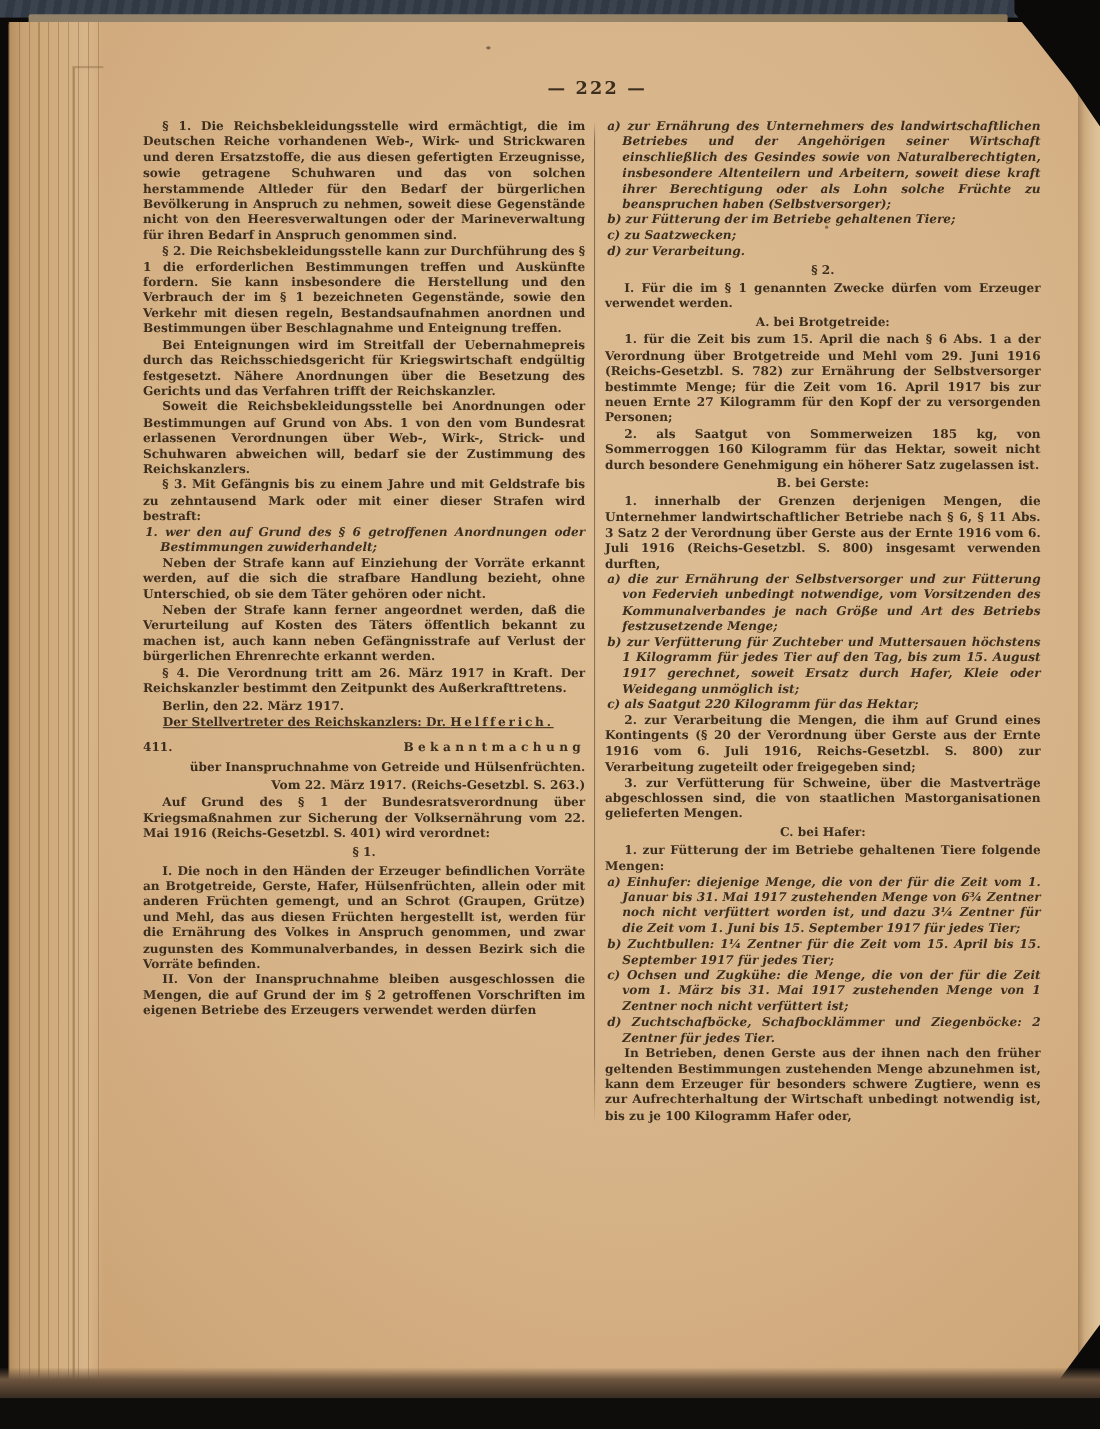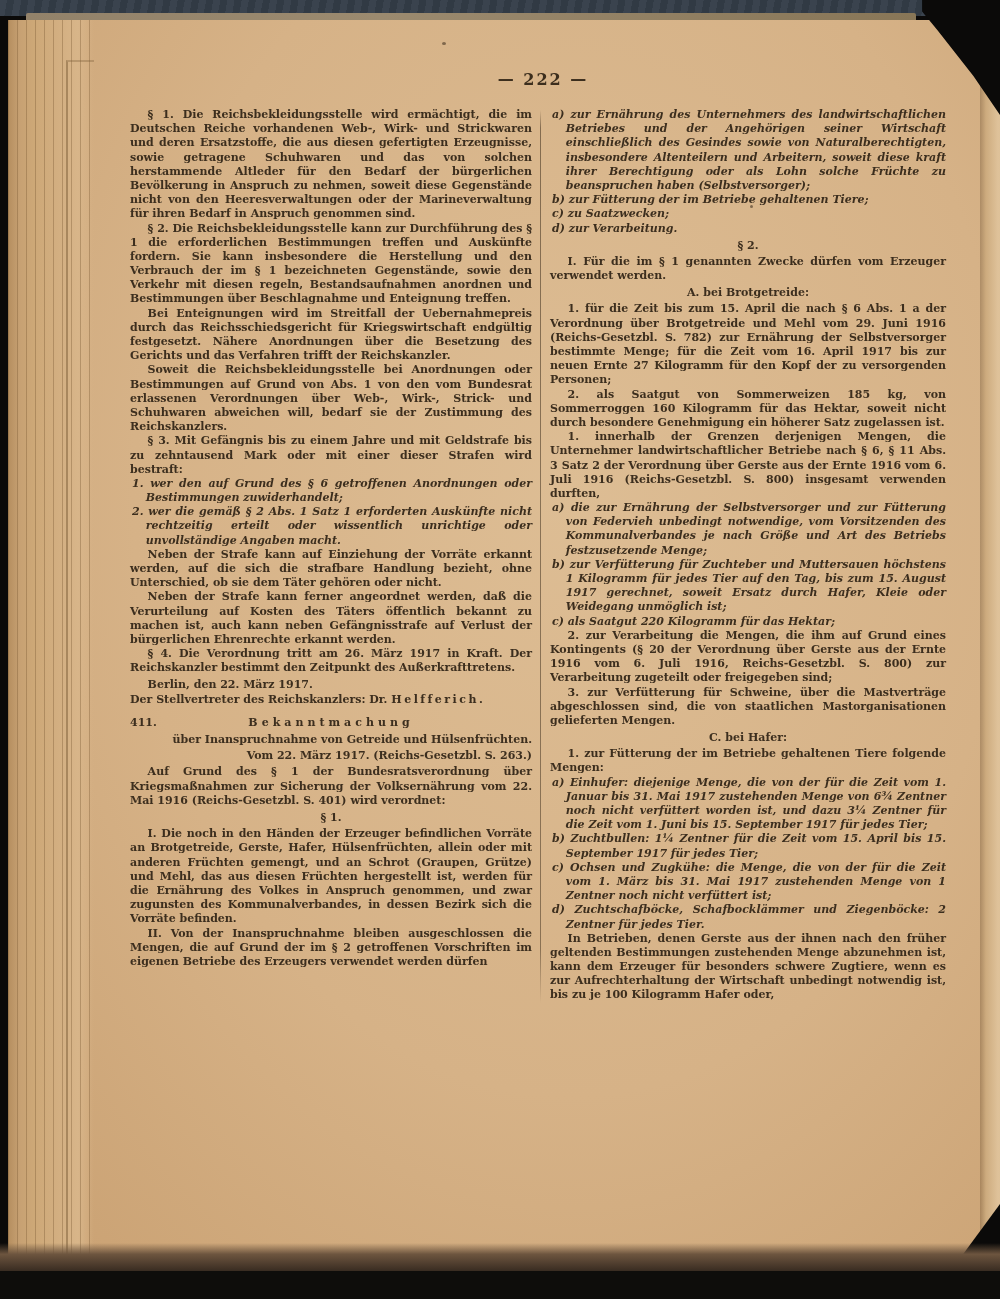--- a/index.html
+++ b/index.html
@@ -74,22 +74,22 @@
   .divider {
     width:1px; margin:2px 9px 0 8px;
     background:linear-gradient(to bottom, rgba(60,45,28,.0), rgba(60,45,28,.55) 2%, rgba(60,45,28,.5) 94%, rgba(60,45,28,0));
   }
   .p    { margin:0; text-indent:1.6em; }
   .hang { margin:0 0 0 2px; padding-left:1.25em; text-indent:-1.25em;font-style:italic; }
   .ctr  { margin:3px 0 2px; text-align:center; text-indent:0; }
   .subt { margin:2px 0; text-align:right; text-indent:0; }
   .notice-head { position:relative; margin:9px 0 3px; }
   .notice-no { position:absolute; left:0; top:0; }
-  .notice-title { text-align:center; letter-spacing:4px; }
-  .sig { margin:1px 0 0; text-indent:0; }
+  .notice-title { text-align:right; letter-spacing:4px; }
+  .sig { margin:1px 18px 0; text-indent:0;text-decoration:underline; }
   .sig-name { letter-spacing:2.5px; }
   .dateline { margin:2px 0 0; text-indent:1.6em; }
   .speck { position:absolute; border-radius:50%; background:rgba(55,40,25,.55); }
 </style>
 </head>
 <body>
 
 <div class="photo">
   <div class="cover-band"></div>
   <div class="edge-strip-top"></div>
@@ -103,21 +103,20 @@
 
     <div class="content">
 
       <div class="col col-left">
         <p class="p">§ 1. Die Reichsbekleidungsstelle wird ermächtigt, die im Deutschen Reiche vorhandenen Web-, Wirk- und Strickwaren und deren Ersatzstoffe, die aus diesen gefertigten Erzeugnisse, sowie getragene Schuhwaren und das von solchen herstammende Altleder für den Bedarf der bürgerlichen Bevölkerung in Anspruch zu nehmen, soweit diese Gegenstände nicht von den Heeresverwaltungen oder der Marineverwaltung für ihren Bedarf in Anspruch genommen sind.</p>
         <p class="p">§ 2. Die Reichsbekleidungsstelle kann zur Durchführung des § 1 die erforderlichen Bestimmungen treffen und Auskünfte fordern. Sie kann insbesondere die Herstellung und den Verbrauch der im § 1 bezeichneten Gegenstände, sowie den Verkehr mit diesen regeln, Bestandsaufnahmen anordnen und Bestimmungen über Beschlagnahme und Enteignung treffen.</p>
         <p class="p">Bei Enteignungen wird im Streitfall der Uebernahmepreis durch das Reichsschiedsgericht für Kriegswirtschaft endgültig festgesetzt. Nähere Anordnungen über die Besetzung des Gerichts und das Verfahren trifft der Reichskanzler.</p>
         <p class="p">Soweit die Reichsbekleidungsstelle bei Anordnungen oder Bestimmungen auf Grund von Abs. 1 von den vom Bundesrat erlassenen Verordnungen über Web-, Wirk-, Strick- und Schuhwaren abweichen will, bedarf sie der Zustimmung des Reichskanzlers.</p>
         <p class="p">§ 3. Mit Gefängnis bis zu einem Jahre und mit Geldstrafe bis zu zehntausend Mark oder mit einer dieser Strafen wird bestraft:</p>
         <p class="hang">1. wer den auf Grund des § 6 getroffenen Anordnungen oder Bestimmungen zuwiderhandelt;</p>
-        <p class="hang">2. wer die gemäß § 2 Abs. 1 Satz 1 erforderten Auskünfte nicht rechtzeitig erteilt oder wissentlich unrichtige oder unvollständige Angaben macht.</p>
         <p class="p">Neben der Strafe kann auf Einziehung der Vorräte erkannt werden, auf die sich die strafbare Handlung bezieht, ohne Unterschied, ob sie dem Täter gehören oder nicht.</p>
         <p class="p">Neben der Strafe kann ferner angeordnet werden, daß die Verurteilung auf Kosten des Täters öffentlich bekannt zu machen ist, auch kann neben Gefängnisstrafe auf Verlust der bürgerlichen Ehrenrechte erkannt werden.</p>
         <p class="p">§ 4. Die Verordnung tritt am 26. März 1917 in Kraft. Der Reichskanzler bestimmt den Zeitpunkt des Außerkrafttretens.</p>
         <p class="dateline">Berlin, den 22. März 1917.</p>
         <p class="sig"><span>Der Stellvertreter des Reichskanzlers: Dr. </span><span class="sig-name">Helfferich.</span></p>
 
         <div class="notice-head">
           <span class="notice-no">411.</span>
           <div class="notice-title">Bekanntmachung</div>
         </div>
@@ -138,20 +137,21 @@
         <p class="hang">c) zu Saatzwecken;</p>
         <p class="hang">d) zur Verarbeitung.</p>
 
         <p class="ctr">§ 2.</p>
         <p class="p">I. Für die im § 1 genannten Zwecke dürfen vom Erzeuger verwendet werden.</p>
 
         <p class="ctr">A. bei Brotgetreide:</p>
         <p class="p">1. für die Zeit bis zum 15. April die nach § 6 Abs. 1 a der Verordnung über Brotgetreide und Mehl vom 29. Juni 1916 (Reichs-Gesetzbl. S. 782) zur Ernährung der Selbstversorger bestimmte Menge; für die Zeit vom 16. April 1917 bis zur neuen Ernte 27 Kilogramm für den Kopf der zu versorgenden Personen;</p>
         <p class="p">2. als Saatgut von Sommerweizen 185 kg, von Sommerroggen 160 Kilogramm für das Hektar, soweit nicht durch besondere Genehmigung ein höherer Satz zugelassen ist.</p>
 
+        <p class="ctr">B. bei Gerste:</p>
         <p class="p">1. innerhalb der Grenzen derjenigen Mengen, die Unternehmer landwirtschaftlicher Betriebe nach § 6, § 11 Abs. 3 Satz 2 der Verordnung über Gerste aus der Ernte 1916 vom 6. Juli 1916 (Reichs-Gesetzbl. S. 800) insgesamt verwenden durften,</p>
         <p class="hang">a) die zur Ernährung der Selbstversorger und zur Fütterung von Federvieh unbedingt notwendige, vom Vorsitzenden des Kommunalverbandes je nach Größe und Art des Betriebs festzusetzende Menge;</p>
         <p class="hang">b) zur Verfütterung für Zuchteber und Muttersauen höchstens 1 Kilogramm für jedes Tier auf den Tag, bis zum 15. August 1917 gerechnet, soweit Ersatz durch Hafer, Kleie oder Weidegang unmöglich ist;</p>
         <p class="hang">c) als Saatgut 220 Kilogramm für das Hektar;</p>
         <p class="p">2. zur Verarbeitung die Mengen, die ihm auf Grund eines Kontingents (§ 20 der Verordnung über Gerste aus der Ernte 1916 vom 6. Juli 1916, Reichs-Gesetzbl. S. 800) zur Verarbeitung zugeteilt oder freigegeben sind;</p>
         <p class="p">3. zur Verfütterung für Schweine, über die Mastverträge abgeschlossen sind, die von staatlichen Mastorganisationen gelieferten Mengen.</p>
 
         <p class="ctr">C. bei Hafer:</p>
         <p class="p">1. zur Fütterung der im Betriebe gehaltenen Tiere folgende Mengen:</p>
         <p class="hang">a) Einhufer: diejenige Menge, die von der für die Zeit vom 1. Januar bis 31. Mai 1917 zustehenden Menge von 6¾ Zentner noch nicht verfüttert worden ist, und dazu 3¼ Zentner für die Zeit vom 1. Juni bis 15. September 1917 für jedes Tier;</p>

